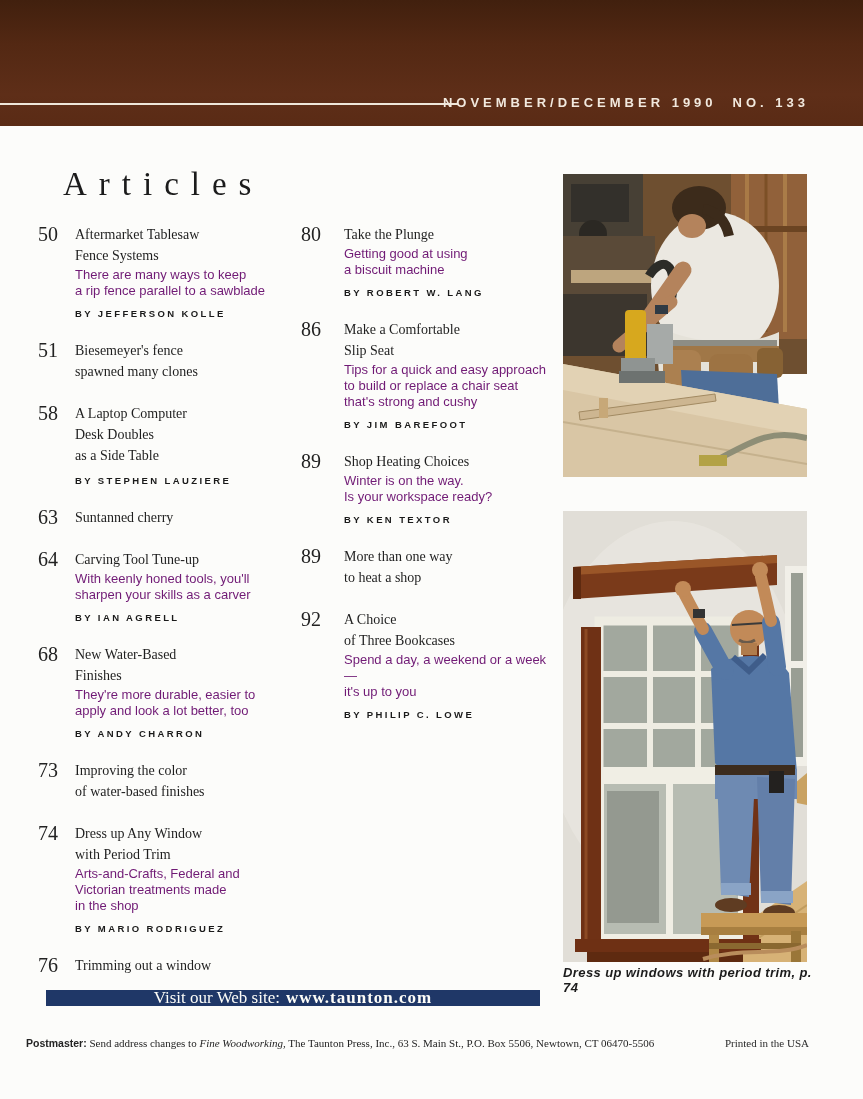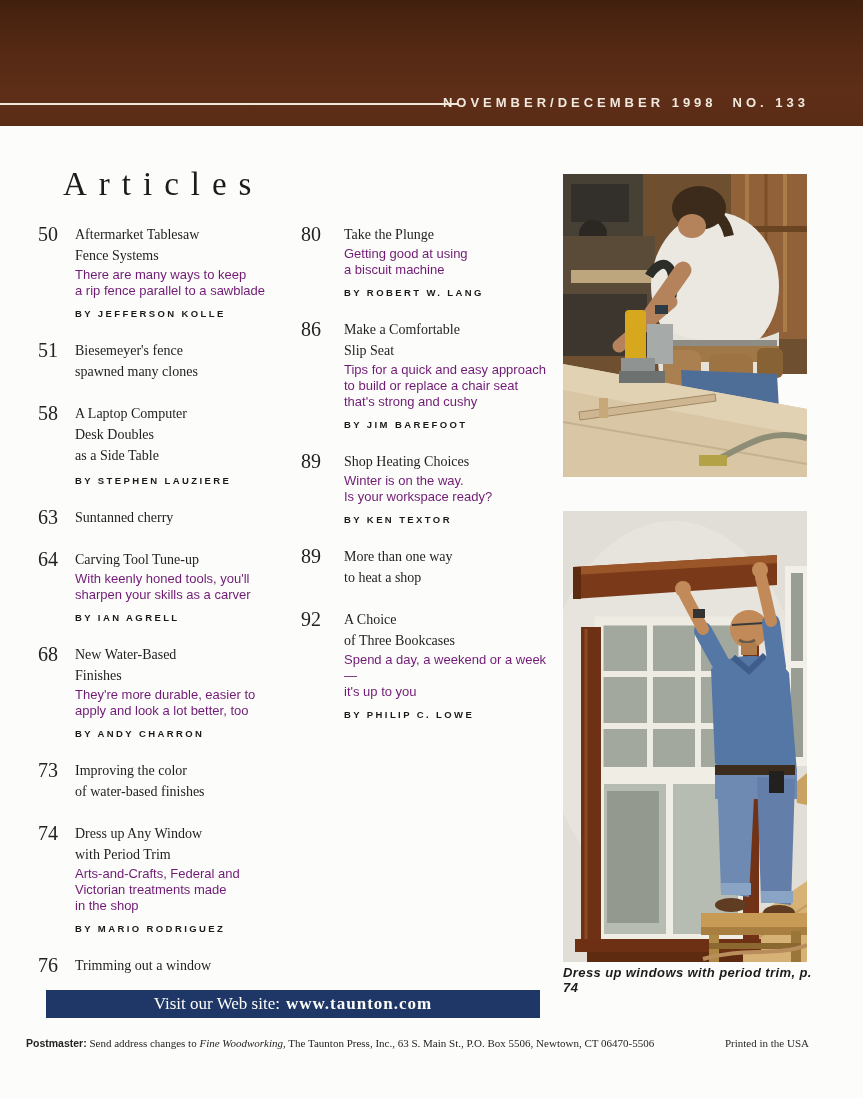--- a/index.html
+++ b/index.html
@@ -38,40 +38,40 @@
   .photo{position:absolute;left:563px;width:244px;overflow:hidden;}
   .photo svg{display:block;width:100%;height:100%;}
   .photo-1{top:174px;height:303px;}
   .photo-2{top:511px;height:451px;}
   .caption{position:absolute;left:563px;width:260px;
     font-family:"Liberation Sans", sans-serif;font-weight:bold;font-style:italic;
     font-size:13px;color:#1c1c1c;letter-spacing:0.4px;}
   .caption-1{top:508px;}
   .caption-2{top:965px;}
   
-  .web-banner{position:absolute;left:46px;top:990px;width:494px;height:28px;
+  .web-banner{position:absolute;left:46px;top:990px;width:494px;height:16px;
     background:#1f3767;color:#fdfdf8;display:flex;align-items:center;justify-content:center;
     font-size:17px;white-space:nowrap;}
   .web-banner .url{font-weight:bold;letter-spacing:1px;margin-left:6px;}
   
   .postmaster{position:absolute;left:26px;top:1037px;width:640px;
     font-size:11px;color:#242424;white-space:nowrap;}
   .postmaster .pm-label{font-family:"Liberation Sans", sans-serif;font-weight:bold;font-size:10.5px;}
   .postmaster .pm-italic{font-style:italic;margin-top:24px;}
   .printed{position:absolute;right:54px;top:1037px;font-size:11px;color:#2a2a2a;}
 </style>
 </head>
 <body>
 
 <div class="page">
 
   <div class="band">
     <div class="band-rule"></div>
     <div class="band-text">
-      <span>NOVEMBER/DECEMBER 1998</span><span class="issue-no">NO. 133</span>
+      <span>NOVEMBER/DECEMBER 1990</span><span class="issue-no">NO. 133</span>
     </div>
   </div>
 
   <div class="articles-title">Articles</div>
 
   <div class="col col-left">
     <div class="entry">
       <div class="num">50</div>
       <div class="ebody">
           <div class="etitle">Aftermarket Tablesaw

